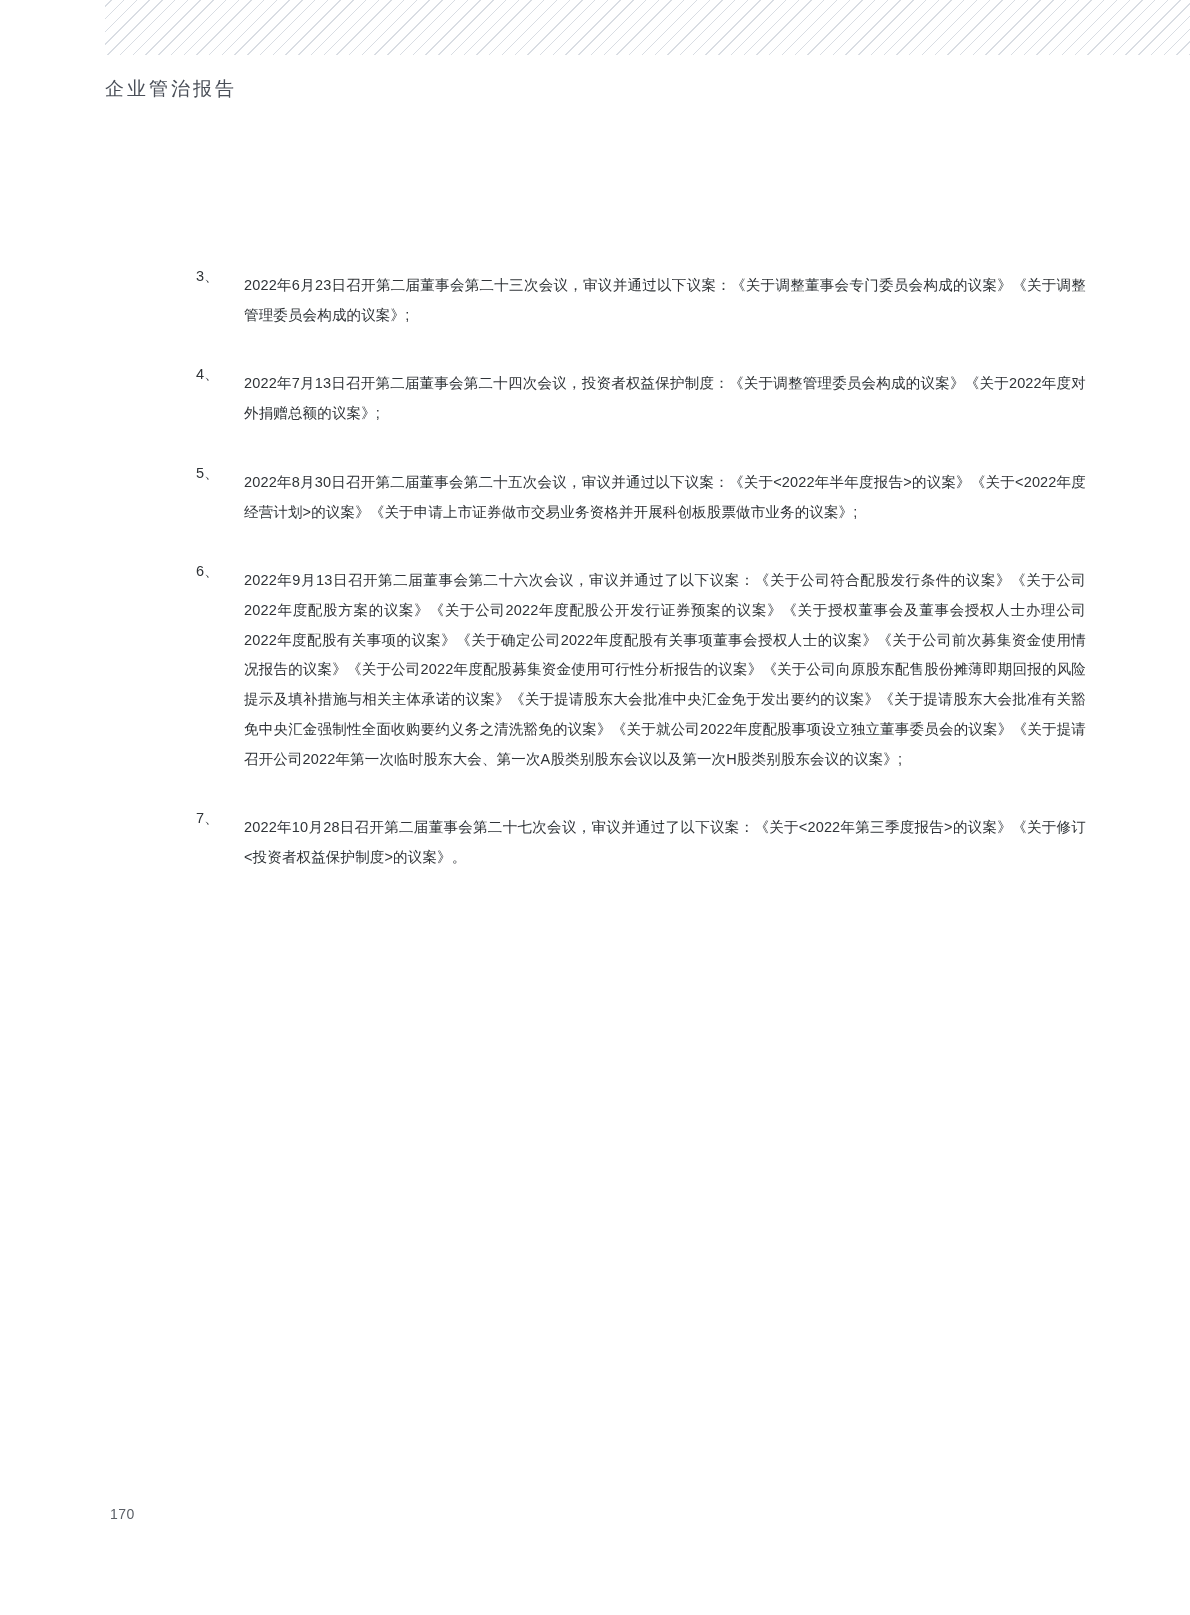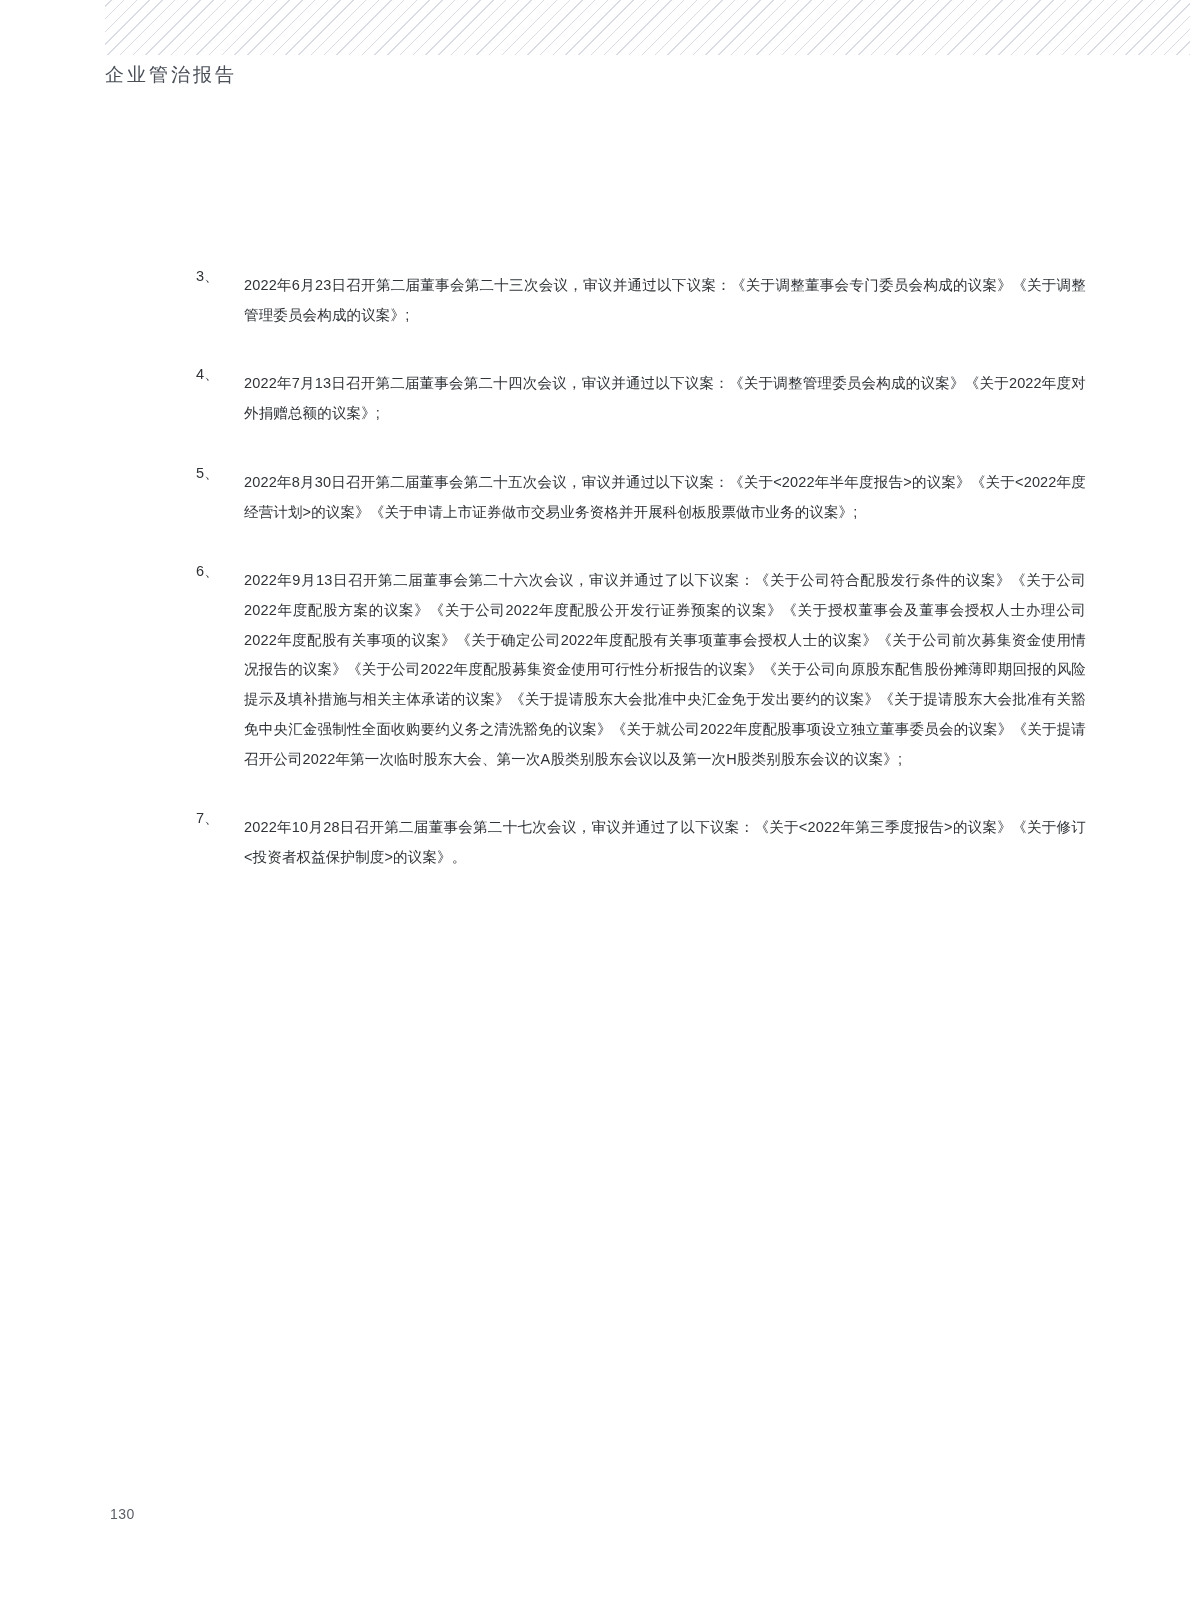--- a/index.html
+++ b/index.html
@@ -36,21 +36,21 @@
   }
 
   
   .page-header {
     position: absolute;
     left: 105px;
     top: 62px;
     width: 600px;
     height: 40px;
     display: flex;
-    align-items: flex-start;
+    align-items: flex-end;
   }
   .header-title {
     font-size: 19px;
     color: #4a4f58;
     letter-spacing: 3px;
     font-weight: 400;
   }
 
   
   .content {
@@ -108,35 +108,35 @@
 
   <div class="content">
 
     <div class="item">
       <div class="item-marker">3、</div>
       <div class="item-text">2022年6月23日召开第二届董事会第二十三次会议，审议并通过以下议案：《关于调整董事会专门委员会构成的议案》《关于调整管理委员会构成的议案》;</div>
     </div>
 
     <div class="item">
       <div class="item-marker">4、</div>
-      <div class="item-text">2022年7月13日召开第二届董事会第二十四次会议，审议并通过以下议案：《关于调整管理委员会构成的议案》《关于2022年度对外捐赠总额的议案》;</div>
+      <div class="item-text">2022年7月13日召开第二届董事会第二十四次会议，投资者权益保护制度：《关于调整管理委员会构成的议案》《关于2022年度对外捐赠总额的议案》;</div>
     </div>
 
     <div class="item">
       <div class="item-marker">5、</div>
       <div class="item-text">2022年8月30日召开第二届董事会第二十五次会议，审议并通过以下议案：《关于&lt;2022年半年度报告&gt;的议案》《关于&lt;2022年度经营计划&gt;的议案》《关于申请上市证券做市交易业务资格并开展科创板股票做市业务的议案》;</div>
     </div>
 
     <div class="item">
       <div class="item-marker">6、</div>
       <div class="item-text">2022年9月13日召开第二届董事会第二十六次会议，审议并通过了以下议案：《关于公司符合配股发行条件的议案》《关于公司2022年度配股方案的议案》《关于公司2022年度配股公开发行证券预案的议案》《关于授权董事会及董事会授权人士办理公司2022年度配股有关事项的议案》《关于确定公司2022年度配股有关事项董事会授权人士的议案》《关于公司前次募集资金使用情况报告的议案》《关于公司2022年度配股募集资金使用可行性分析报告的议案》《关于公司向原股东配售股份摊薄即期回报的风险提示及填补措施与相关主体承诺的议案》《关于提请股东大会批准中央汇金免于发出要约的议案》《关于提请股东大会批准有关豁免中央汇金强制性全面收购要约义务之清洗豁免的议案》《关于就公司2022年度配股事项设立独立董事委员会的议案》《关于提请召开公司2022年第一次临时股东大会、第一次A股类别股东会议以及第一次H股类别股东会议的议案》;</div>
     </div>
 
     <div class="item">
       <div class="item-marker">7、</div>
       <div class="item-text">2022年10月28日召开第二届董事会第二十七次会议，审议并通过了以下议案：《关于&lt;2022年第三季度报告&gt;的议案》《关于修订&lt;投资者权益保护制度&gt;的议案》。</div>
     </div>
 
   </div>
 
-  <div class="page-number">130</div>
+  <div class="page-number">170</div>
 
 </div>
 
 </body></html>

